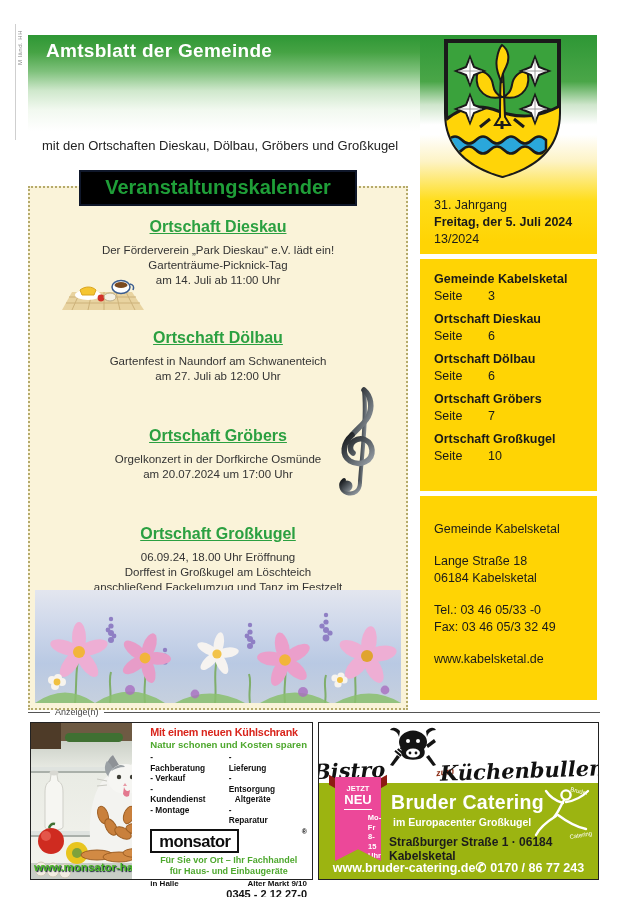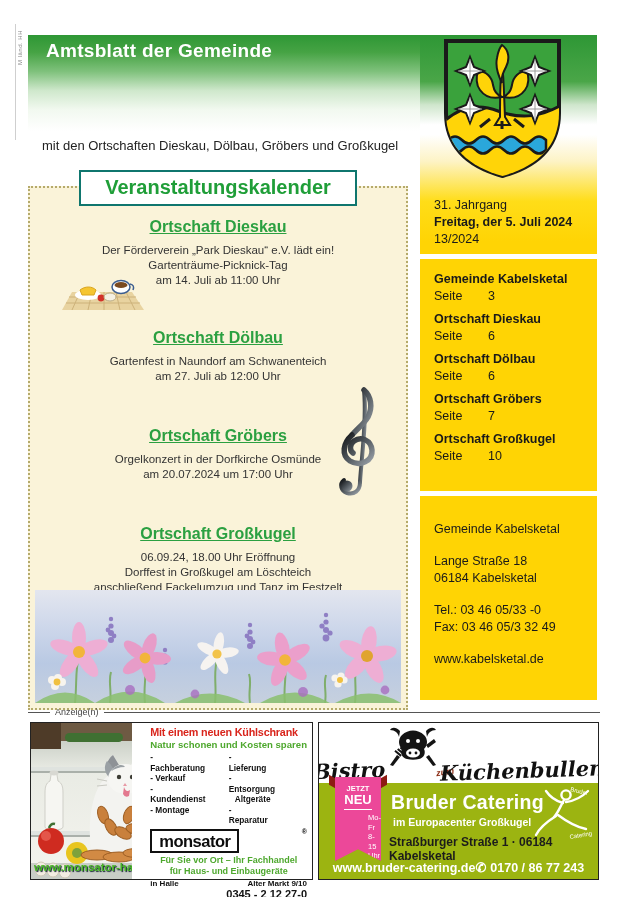--- a/index.html
+++ b/index.html
@@ -30,22 +30,22 @@
   .toc-row .lbl{width:54px;}
   .contact-block{left:14px;top:486px;width:150px;}
   .contact-block .gap{height:15px;}
   .bold{font-weight:bold;}
 
   
   .coa{left:440px;top:37px;width:125px;height:143px;}
 
   
   .cal-box{left:28px;top:186px;width:380px;height:524px;background:#faf3d9;border:2px dotted #b5aa6b;box-sizing:border-box;}
-  .cal-title{position:absolute;left:50%;transform:translateX(-50%);top:-18px;width:274px;height:32px;background:#ffffff;
-    border:2px solid #0f766e;color:#1f9e38;font-size:20px;font-weight:bold;text-align:center;line-height:31px;}
+  .cal-title{position:absolute;left:50%;transform:translateX(-50%);top:-18px;width:274px;height:32px;background:#000000;
+    border:2px solid #0f172a;color:#1f9e38;font-size:20px;font-weight:bold;text-align:center;line-height:31px;}
   .cal-content{padding-top:30px;text-align:center;}
   .cal-heading{color:#2ba041;font-size:16px;font-weight:bold;text-decoration:underline;margin:0 0 7px 0;}
   .cal-section{margin-bottom:17px;}
   .cal-line{font-size:11.5px;line-height:15px;color:#333;min-height:15px;}
   .picnic{left:28px;top:76px;}
   .clef{right:8px;top:194px;}
   .flowers{left:5px;right:5px;bottom:5px;height:113px;overflow:hidden;
     background:linear-gradient(180deg,#e3e6ef 0%,#ccd6ea 35%,#b9c9e3 65%,#c6d0de 100%);}
   .flowers svg{display:block;}
 
@@ -78,21 +78,21 @@
   .script{font-family:"DejaVu Serif", serif;font-style:italic;font-weight:bold;color:#111;font-size:21px;transform:rotate(-2deg);}
   .zum{position:absolute;left:117px;bottom:6px;color:#8a2a12;font-size:9px;font-style:italic;font-weight:bold;transform:rotate(-8deg);}
   .bull{margin:0 2px 10px 2px;}
   .ad2-green{height:98px;background:#9cb411;position:relative;color:#fff;}
   .ribbon{position:absolute;left:16px;top:-6px;width:46px;height:84px;background:#ec4899;z-index:3;
     clip-path:polygon(0 0,100% 0,100% 100%,50% 86%,0 100%);box-shadow:0 1px 2px rgba(0,0,0,.4);
     display:flex;flex-direction:column;align-items:center;padding-top:7px;box-sizing:border-box;}
   .ribbon .l1{font-size:7.5px;font-weight:bold;}
   .ribbon .l2{font-size:13px;font-weight:bold;line-height:13px;}
   .ribbon .sep{width:28px;height:1px;background:#fff;margin:3px 0;}
-  .ribbon .l3,.ribbon .l4{font-size:7.5px;font-weight:normal;line-height:9.5px;padding-left:33px;}
+  .ribbon .l3,.ribbon .l4{font-size:7.5px;font-weight:bold;line-height:9.5px;padding-left:33px;}
   .wing{position:absolute;top:-6px;width:8px;height:10px;background:#8e1b12;z-index:2;}
   .wing.le{left:10px;transform:skewY(30deg);}
   .wing.ri{left:60px;transform:skewY(-30deg);}
   .bc-name{position:absolute;left:72px;top:8px;font-size:19.5px;font-weight:bold;letter-spacing:.3px;}
   .bc-loc{position:absolute;left:74px;top:33px;font-size:10.5px;font-weight:bold;}
   .bc-addr{position:absolute;left:70px;top:52px;font-size:12px;color:#1c1c1c;font-weight:bold;}
   .bc-bottom{position:absolute;left:6px;right:6px;bottom:6px;display:flex;justify-content:center;align-items:center;
     font-size:12.5px;font-weight:bold;}
   .bc-phone{display:flex;align-items:center;gap:4px;}
   .phone-ic{font-size:13px;}

